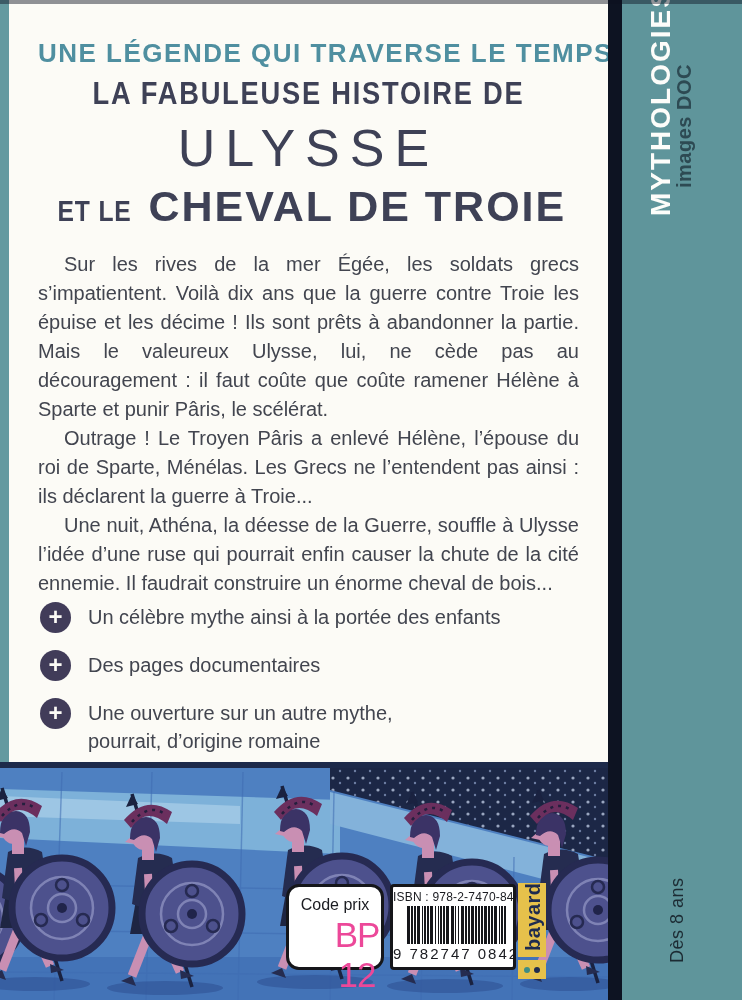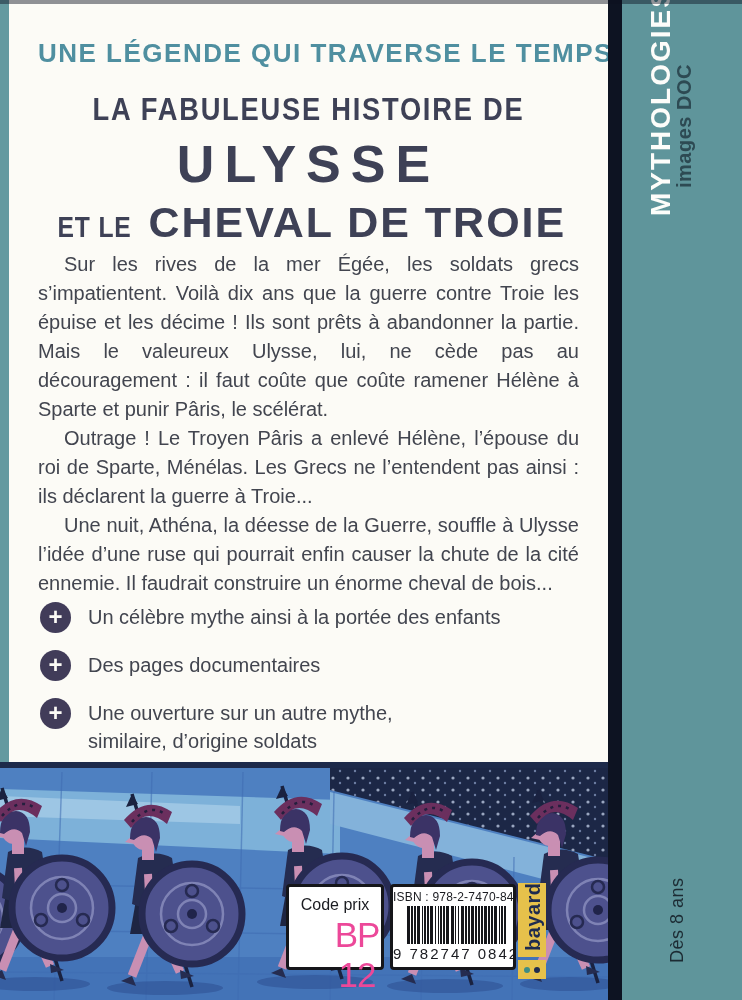--- a/index.html
+++ b/index.html
@@ -7,24 +7,24 @@
          background:#0d1322;font-family:"Liberation Sans",sans-serif;}
 
   
   .white-area{position:absolute;left:9px;top:0;width:599px;height:767px;background:#fcfbf6;}
   .left-strip{position:absolute;left:0;top:0;width:9px;height:767px;background:#649aa0;}
   .top-shade{position:absolute;left:0;top:0;width:742px;height:4px;background:rgba(10,15,30,.45);z-index:9;}
 
   .tagline{position:absolute;left:38px;top:38px;font-size:26px;font-weight:700;
            letter-spacing:1.5px;color:#4f8fa0;}
 
-  .title-block{position:absolute;left:9px;top:92px;width:599px;text-align:center;color:#3e4156;}
+  .title-block{position:absolute;left:9px;top:76px;width:599px;text-align:center;color:#3e4156;}
   .title-l1{font-size:31px;font-weight:700;letter-spacing:2px;transform:scaleX(.88);
             transform-origin:center;white-space:nowrap;}
-  .title-l2{font-size:52px;font-weight:700;letter-spacing:10px;margin-top:6px;white-space:nowrap;}
+  .title-l2{font-size:52px;font-weight:400;letter-spacing:10px;margin-top:6px;white-space:nowrap;}
   .title-l3{margin-top:4px;white-space:nowrap;}
   .title-l3-small{display:inline-block;font-size:29px;font-weight:700;letter-spacing:1px;
                   transform:scaleX(.85);vertical-align:baseline;margin-right:6px;}
   .title-l3-large{display:inline-block;font-size:43px;font-weight:700;letter-spacing:2px;
                   vertical-align:baseline;}
 
   .body-text{position:absolute;left:38px;top:250px;width:541px;color:#42454f;
              font-size:20px;line-height:29px;text-align:justify;}
   .body-text p{margin:0;text-indent:26px;}
 
@@ -41,21 +41,21 @@
   
   .spine-gap{position:absolute;left:608px;top:0;width:14px;height:1000px;background:#0d1322;}
   .sidebar{position:absolute;left:622px;top:0;width:120px;height:1000px;background:#5f959b;}
   .vtext{position:absolute;white-space:nowrap;transform:rotate(-90deg);transform-origin:0 0;}
   .series-name{left:645px;top:216px;font-size:28px;font-weight:700;letter-spacing:2px;color:#fdfdfa;}
   .brand-name{left:673px;top:188px;font-size:20px;font-weight:700;letter-spacing:.5px;color:#2d4a53;}
   .age-label{left:667px;top:963px;font-size:18px;font-weight:400;letter-spacing:.5px;color:#1c2b33;}
 
   
   .price-box{position:absolute;left:286px;top:884px;width:98px;height:86px;background:#fff;
-             border:3px solid #15161a;border-radius:4px;box-sizing:border-box;text-align:center;}
+             border:3px solid #15161a;border-radius:13px;box-sizing:border-box;text-align:center;}
   .price-label{font-size:16px;color:#1a1b20;margin-top:9px;}
   .price-code{font-size:35px;font-weight:400;color:#ec4899;letter-spacing:-1px;margin-top:1px;padding-left:44px;}
 
   .isbn-box{position:absolute;left:390px;top:884px;width:126px;height:86px;background:#fff;
             border:3px solid #15161a;border-radius:4px;box-sizing:border-box;overflow:hidden;}
   .isbn-line{font-size:12px;color:#1a1b20;text-align:center;margin-top:3px;letter-spacing:.2px;white-space:nowrap;}
   .barcode-bars{display:flex;align-items:stretch;height:38px;margin:2px 6px 0 14px;overflow:hidden;}
   .barcode-bars i{display:block;background:#15161a;margin-right:1.4px;flex:none;}
   .ean-line{font-size:15px;color:#1a1b20;text-align:center;letter-spacing:2px;margin-top:1px;white-space:nowrap;}
 
@@ -98,21 +98,21 @@
       <span class="bullet-text">Un célèbre mythe ainsi à la portée des enfants</span>
     </div>
     <div class="bullet-row">
       <span class="plus-badge">+</span>
       <span class="bullet-text">Des pages documentaires</span>
     </div>
     <div class="bullet-row">
       <span class="plus-badge">+</span>
       <span class="bullet-text">
         <div>Une ouverture sur un autre mythe,</div>
-        <div>similaire, d’origine soldats</div>
+        <div>pourrait, d’origine romaine</div>
       </span>
     </div>
   </div>
 
   <svg class="illustration" viewBox="0 0 608 238" xmlns="http://www.w3.org/2000/svg">
     <defs>
       <pattern id="spk" width="15" height="12" patternUnits="userSpaceOnUse">
         <circle cx="3" cy="4" r="1.6" fill="#b9c6de" opacity="0.8"></circle>
         <circle cx="10" cy="9" r="1.2" fill="#8fa3c8" opacity="0.7"></circle>
       </pattern>

